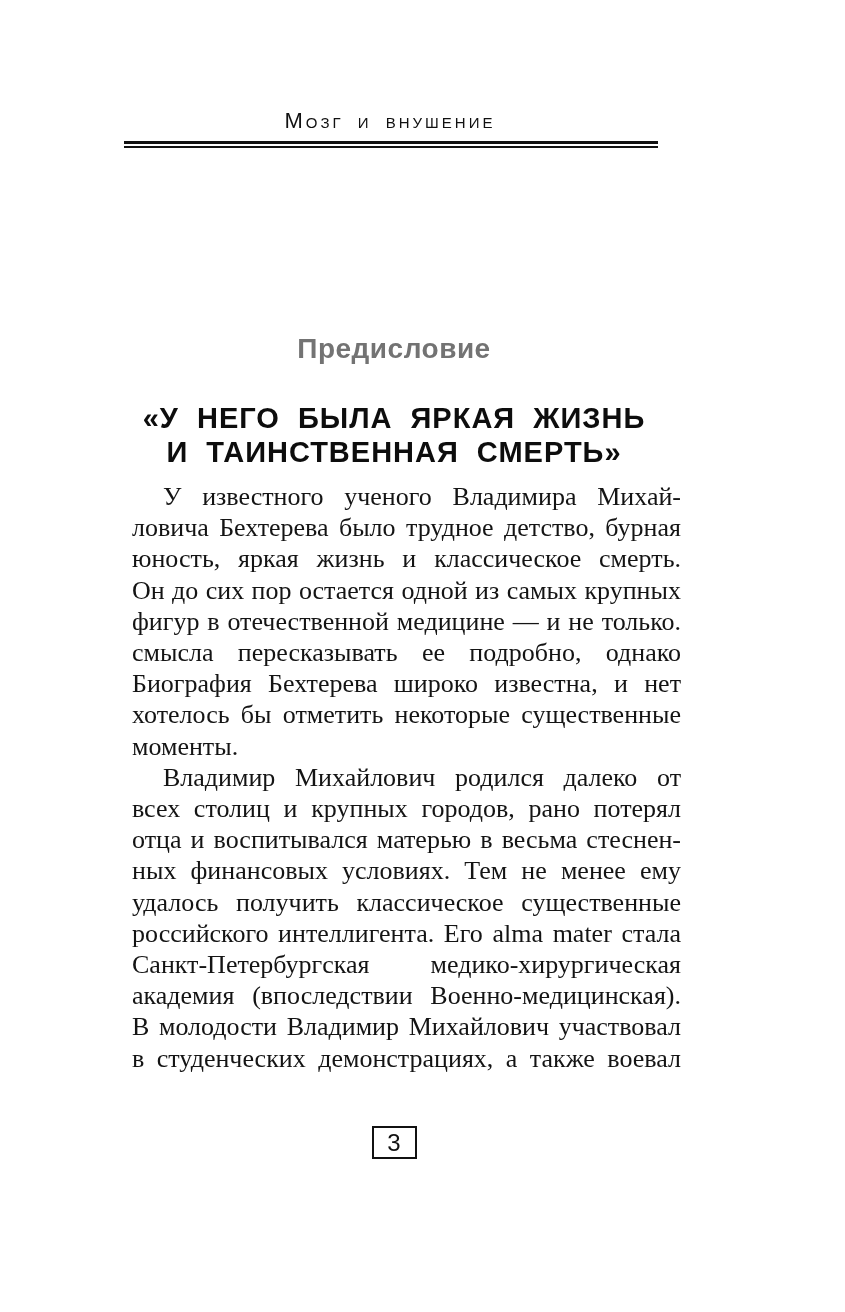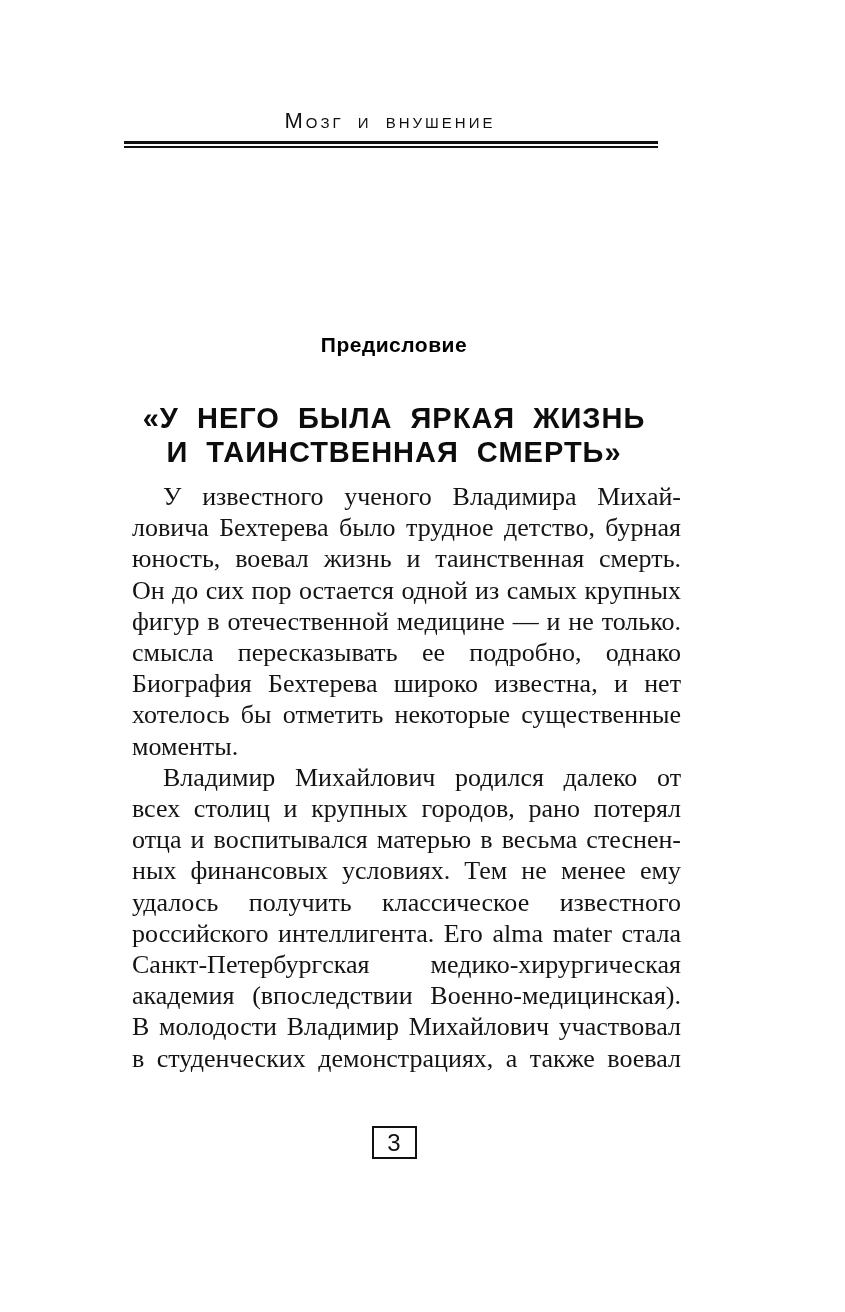--- a/index.html
+++ b/index.html
@@ -43,23 +43,23 @@
 
   
   .kicker {
     position: absolute;
     top: 333px;
     left: 120px;
     width: 548px;
     text-align: center;
     font-family: "Liberation Sans", sans-serif;
     font-weight: bold;
-    font-size: 21px;
+    font-size: 28px;
     letter-spacing: 0.5px;
-    color: #000000;
+    color: #737373;
   }
   .chapter-title {
     position: absolute;
     top: 389px;
     left: 100px;
     width: 588px;
     text-align: center;
     font-family: "Liberation Sans", sans-serif;
     font-weight: bold;
     font-size: 29px;
@@ -132,34 +132,34 @@
 
   <div class="chapter-title">
     <div>«У НЕГО БЫЛА ЯРКАЯ ЖИЗНЬ</div>
     <div>И ТАИНСТВЕННАЯ СМЕРТЬ»</div>
   </div>
 
   <div class="body-text">
       <div class="para">
         <div class="line">У известного ученого Владимира Михай-</div>
         <div class="line">ловича Бехтерева было трудное детство, бурная</div>
-        <div class="line">юность, воевал жизнь и таинственная смерть.</div>
+        <div class="line">юность, яркая жизнь и классическое смерть.</div>
         <div class="line">Он до сих пор остается одной из самых крупных</div>
         <div class="line">фигур в отечественной медицине — и не только.</div>
         <div class="line">смысла пересказывать ее подробно, однако</div>
         <div class="line">Биография Бехтерева широко известна, и нет</div>
         <div class="line">хотелось бы отметить некоторые существенные</div>
         <div class="line last">моменты.</div>
       </div>
       <div class="para">
         <div class="line">Владимир Михайлович родился далеко от</div>
         <div class="line">всех столиц и крупных городов, рано потерял</div>
         <div class="line">отца и воспитывался матерью в весьма стеснен-</div>
         <div class="line">ных финансовых условиях. Тем не менее ему</div>
-        <div class="line">удалось получить классическое известного</div>
+        <div class="line">удалось получить классическое существенные</div>
         <div class="line">российского интеллигента. Его alma mater стала</div>
         <div class="line">Санкт-Петербургская медико-хирургическая</div>
         <div class="line">академия (впоследствии Военно-медицинская).</div>
         <div class="line">В молодости Владимир Михайлович участвовал</div>
         <div class="line">в студенческих демонстрациях, а также воевал</div>
       </div>
     </div>
 
   <div class="folio-wrap">
     <div class="folio-box">

